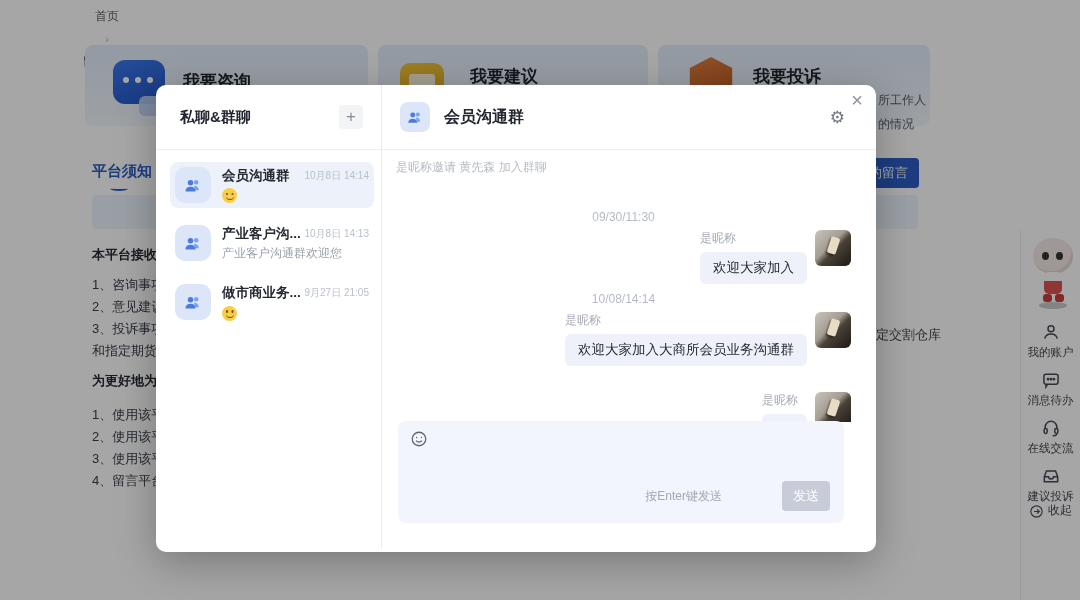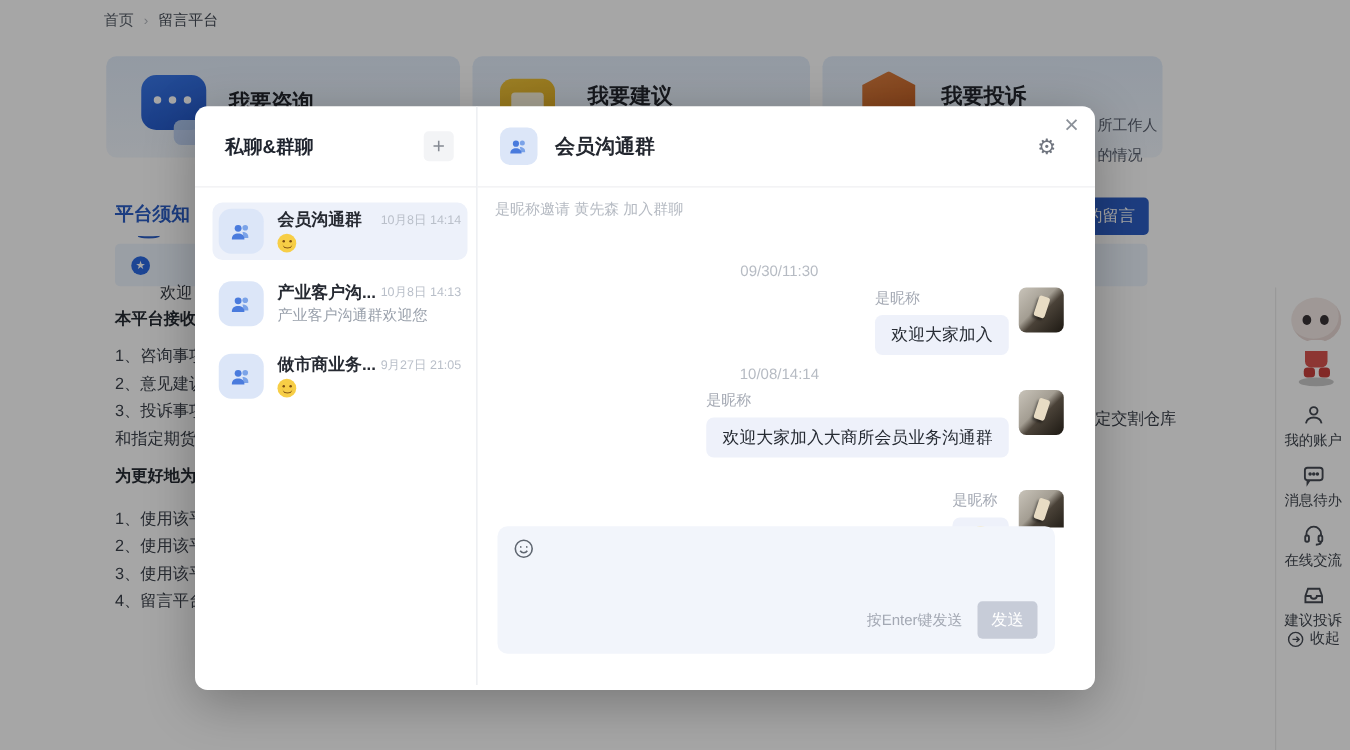--- a/index.html
+++ b/index.html
@@ -1,18 +1,18 @@
 <!DOCTYPE html>
 <html><head>
 <meta charset="utf-8">
 <style>
   * { margin:0; padding:0; box-sizing:border-box; }
   html,body { width:1080px; height:600px; overflow:hidden; }
   body { font-family:"Liberation Sans","DejaVu Sans",sans-serif; background:#fff; position:relative; }
-  .abs { position:absolute; }
+  .abs { position:absolute;flex-direction:column; }
 
   
   #page { position:absolute; inset:0; z-index:1; }
   .breadcrumb { top:8px; left:83px; display:flex; gap:8px; font-size:12px; color:#5c636d; align-items:center; }
   .breadcrumb .current { color:#454c57; }
   .breadcrumb .sep { color:#b3b7bd; font-size:11px; }
 
   .card { top:45px; height:81px; border-radius:8px;
           background:linear-gradient(180deg,#e2edfb 0%,#f2f7fd 100%);font-family:Liberation Serif, serif; }
   #card1 { left:85px;  width:283px; }
@@ -129,21 +129,21 @@
   .emoji.lg { width:19px; height:19px; }
   .emoji.lg::before { left:4.5px; top:5.5px; width:3px; height:3px; box-shadow:7px 0 0 #7a4b12; }
   .emoji.lg::after { left:4.5px; top:9px; width:10px; height:5px; }
 
   .input-area { position:absolute; left:16px; right:32px; bottom:29px; height:102px;
     background:#f2f5fb; border-radius:8px; }
   .smiley-btn { position:absolute; left:12px; top:9px; width:18px; height:18px; background:none; border:none; padding:0; }
   .send-row { position:absolute; right:14px; bottom:12px; display:flex; align-items:center; gap:12px; }
   .send-hint { font-size:12px; color:#a3a8b3; }
   .send-btn { width:48px; height:30px; background:#c7ccd8; color:#fff; border:none;
-    border-radius:4px; font-size:13px; }
+    border-radius:4px; font-size:13px;margin-left:48px; }
 
   svg { display:block; }
 </style>
 </head>
 <body>
 
 <div id="page">
   <div class="abs breadcrumb">
     <span>首页</span>
     <span class="sep">›</span>

